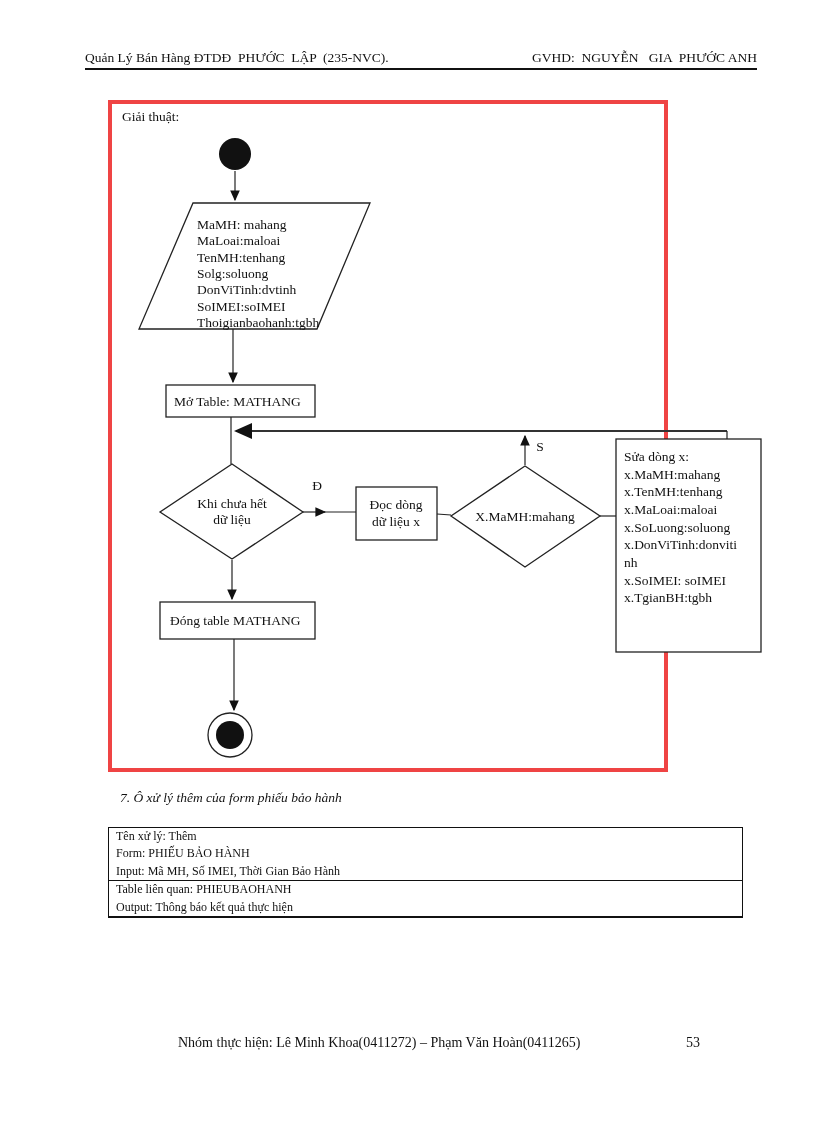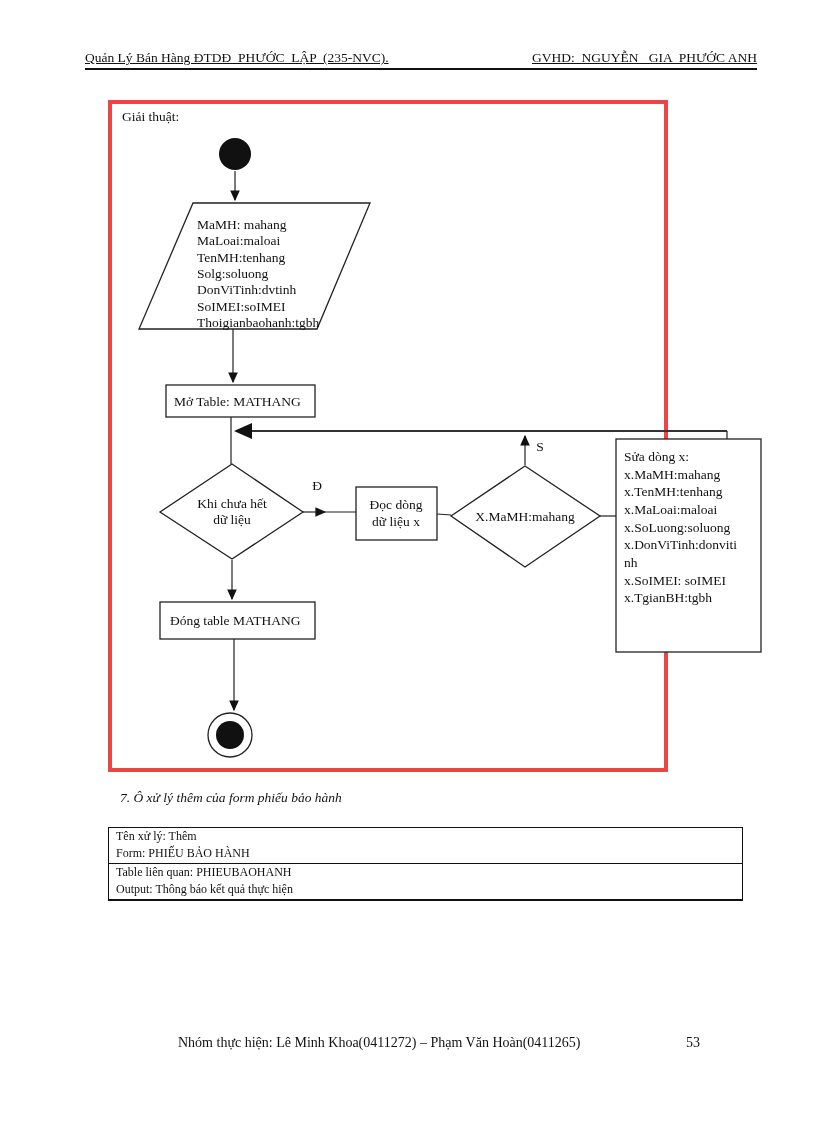--- a/index.html
+++ b/index.html
@@ -8,21 +8,21 @@
     font-family:"Liberation Serif","DejaVu Serif",serif;color:#111;
     overflow:hidden;margin:0 auto;
   }
   
   .header{
     position:absolute;left:85px;top:50px;width:672px;
     display:flex;justify-content:space-between;align-items:flex-end;
     border-bottom:2px solid #111;padding-bottom:2px;
     font-size:13.5px;
   }
-  .header span{text-decoration:underline;white-space:pre;text-align:center;}
+  .header span{white-space:pre;text-align:center;}
   
   .frame{
     position:absolute;left:108px;top:100px;width:560px;height:672px;
     border:4px solid #ef4444;box-sizing:border-box;
   }
   .frame svg{display:block;width:658px;height:670px;
     font-family:"Liberation Serif","DejaVu Serif",serif;}
   .frame text{font-size:13.5px;fill:#111;}
   .shape{fill:#fff;stroke:#222;stroke-width:1.3;}
   .flow{stroke:#222;stroke-width:1.2;fill:none;}
@@ -130,20 +130,21 @@
       <circle cx="118" cy="631" r="22" fill="#fff" stroke="#222" stroke-width="1.3"></circle>
       <circle cx="118" cy="631" r="14" fill="#111"></circle>
     </svg>
   </div>
 
   <div class="caption">7. Ô xử lý thêm của form phiếu bảo hành</div>
 
   <div class="infobox">
     <div class="inforow">Tên xử lý: Thêm</div>
     <div class="inforow">Form: PHIẾU BẢO HÀNH</div>
+    <div class="inforow">Input: Mã MH, Số IMEI, Thời Gian Bảo Hành</div>
     <div class="inforow sep">Table liên quan: PHIEUBAOHANH</div>
     <div class="inforow">Output: Thông báo kết quả thực hiện</div>
   </div>
 
   <div class="footer">
     <span class="ftext">Nhóm thực hiện: Lê Minh Khoa(0411272) – Phạm Văn Hoàn(0411265)</span>
     <span class="pagenum">53</span>
   </div>
 
 </div>

